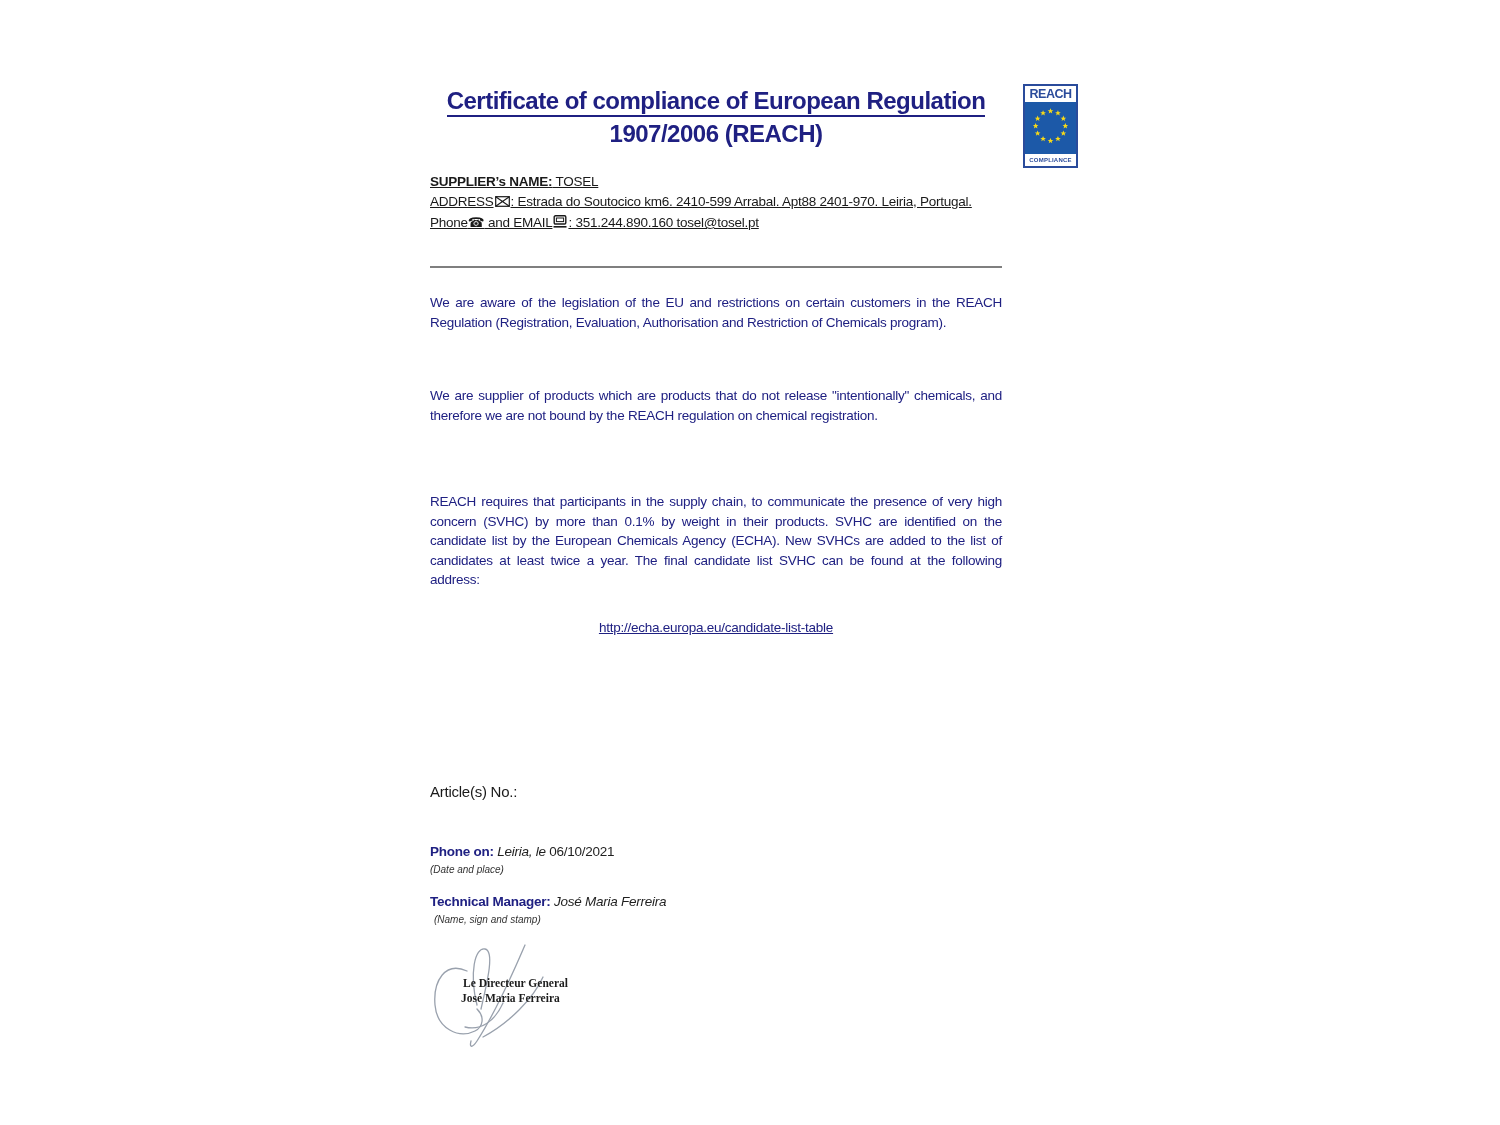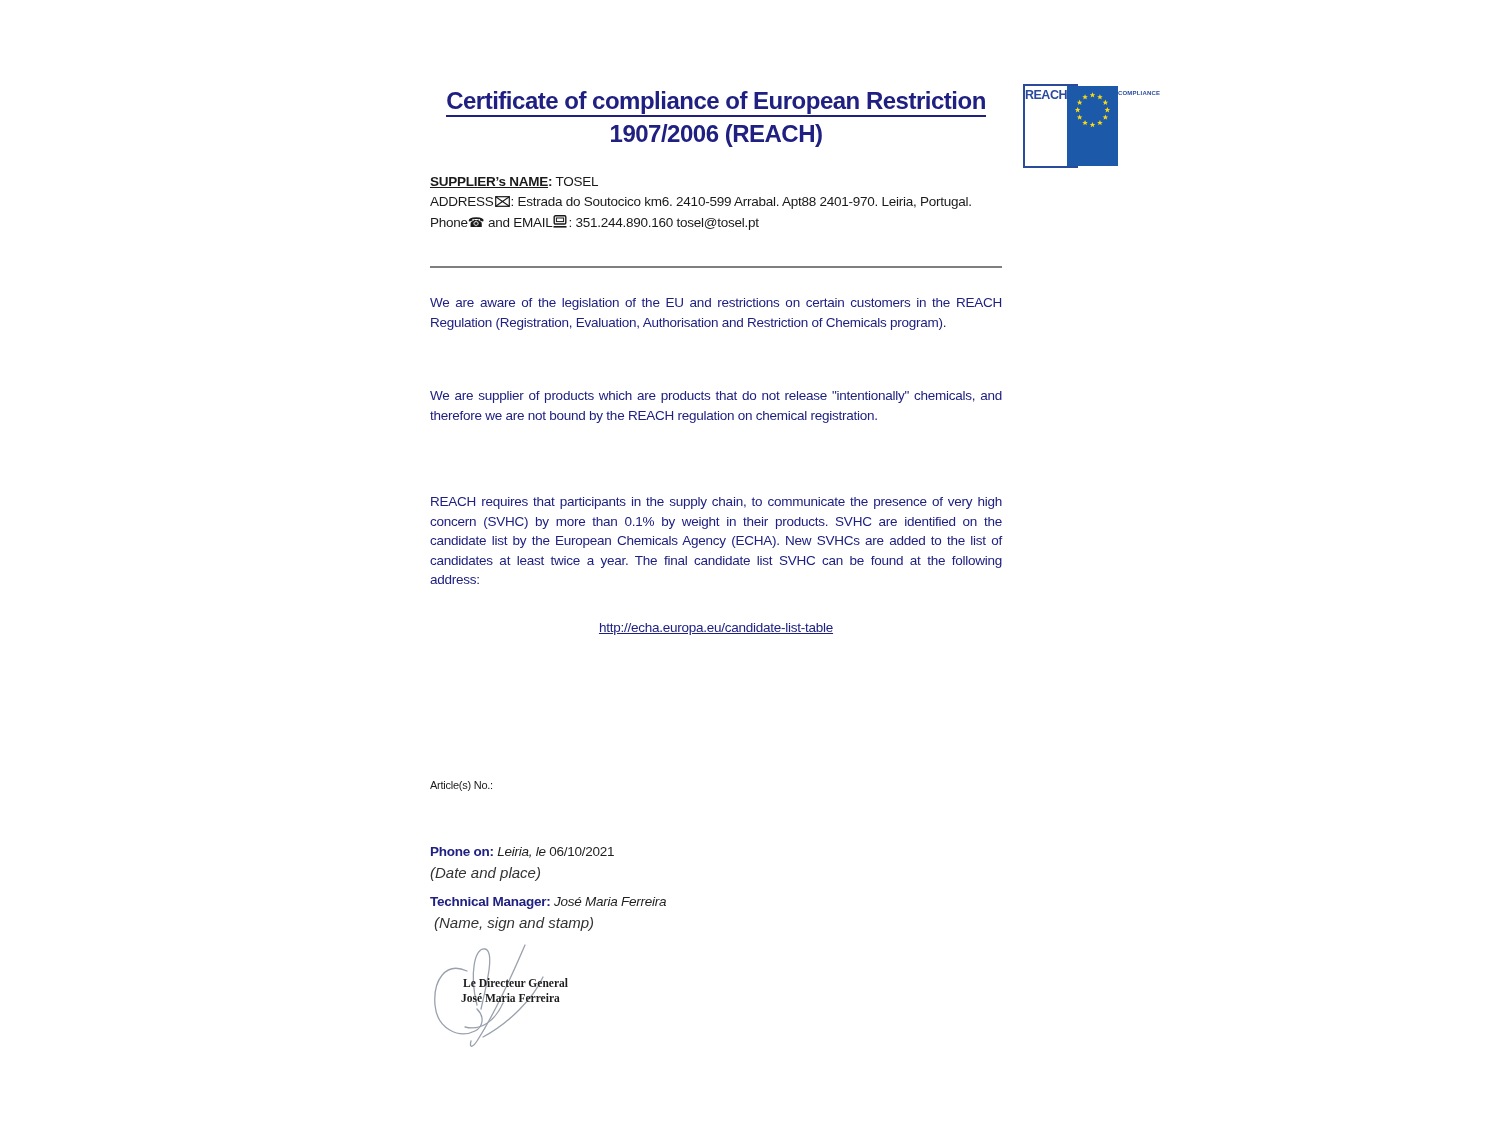--- a/index.html
+++ b/index.html
@@ -19,74 +19,74 @@
     top:84px;text-align:center;white-space:nowrap;
     color:#1f2082;font-weight:bold;font-size:24px;line-height:33px;
     letter-spacing:-0.5px;
   }
   .doc-title .u{border-bottom:2px solid #1f2082;padding-bottom:1px;}
 
   
   .reach-logo{
     left:1023px;top:84px;width:55px;height:84px;
     border:2px solid #2a4b9b;background:#ffffff;box-sizing:border-box;
-    display:flex;flex-direction:row;align-items:stretch;
+    display:flex;flex-direction:column;align-items:stretch;
   }
   .reach-logo .top{
     height:17px;display:flex;align-items:center;justify-content:center;
     color:#2a4b9b;font-weight:bold;font-size:12.5px;letter-spacing:-0.5px;
   }
   .reach-logo .panel{flex:1;background:#1c59a8;position:relative;}
   .reach-logo .bottom{
     height:13px;display:flex;align-items:center;justify-content:center;
     color:#2a4b9b;font-weight:bold;font-size:6px;letter-spacing:0.2px;
   }
 
   
   .supplier{top:172px;font-size:13.5px;line-height:20px;color:#1a1a1a;letter-spacing:-0.25px;}
-  .supplier p{margin:0;}
+  .supplier p{margin:0;text-decoration:underline;}
   .supplier .just{text-align:justify;}
   .bold-ul{font-weight:bold;text-decoration:underline;}
   .bold{font-weight:bold;}
   .inline-icon{display:inline-block;vertical-align:-1px;margin:0 1px;}
 
   .divider{top:266px;height:2px;background:#7f7f7f;}
 
   
   .body-p{
     font-size:13.5px;line-height:19.5px;letter-spacing:-0.25px;
     color:#1f2082;text-align:justify;margin:0;
   }
   .p1{top:293px;}
   .p2{top:386px;}
   .p3{top:492px;}
   .p4{top:676px;}
   .link-line{top:620px;text-align:center;font-size:13.5px;letter-spacing:-0.25px;}
   .link-line a{color:#1f2082;text-decoration:underline;}
-  .article-line{top:768px;font-size:11px;letter-spacing:-0.25px;color:#1a1a1a;}
+  .article-line{top:768px;font-size:15px;letter-spacing:-0.25px;color:#1a1a1a;}
 
   
   .made-on{top:844px;font-size:13.5px;letter-spacing:-0.25px;}
   .tech-mgr{top:894px;font-size:13.5px;letter-spacing:-0.25px;}
   .navy-label{color:#1f2082;font-weight:bold;}
   .ital{font-style:italic;color:#1f1f1f;}
   .plain{color:#1f1f1f;}
-  .caption{font-size:15px;font-style:italic;color:#333333;letter-spacing:0;}
+  .caption{font-size:10px;font-style:italic;color:#333333;letter-spacing:0;}
   .cap-date{top:864px;}
   .cap-name{top:914px;padding-left:4px;}
 
   .signature{left:425px;top:943px;width:150px;height:112px;font-weight:bold;}
 </style>
 </head>
 <body>
 
 <div class="screen">
 
   <div class="abs col doc-title">
-    <div><span class="u">Certificate of compliance of European Restriction</span></div>
+    <div><span class="u">Certificate of compliance of European Regulation</span></div>
     <div>1907/2006 (REACH)</div>
   </div>
 
   <div class="abs reach-logo">
     <div class="top">REACH</div>
     <div class="panel">
       <svg width="51" height="48" viewBox="0 0 40 42">
         <defs>
           <polygon id="st" points="0,-2.6 0.76,-0.8 2.47,-0.8 1.09,0.31 1.53,2.1 0,1.0 -1.53,2.1 -1.09,0.31 -2.47,-0.8 -0.76,-0.8" fill="#f7d917"></polygon>
         </defs>

